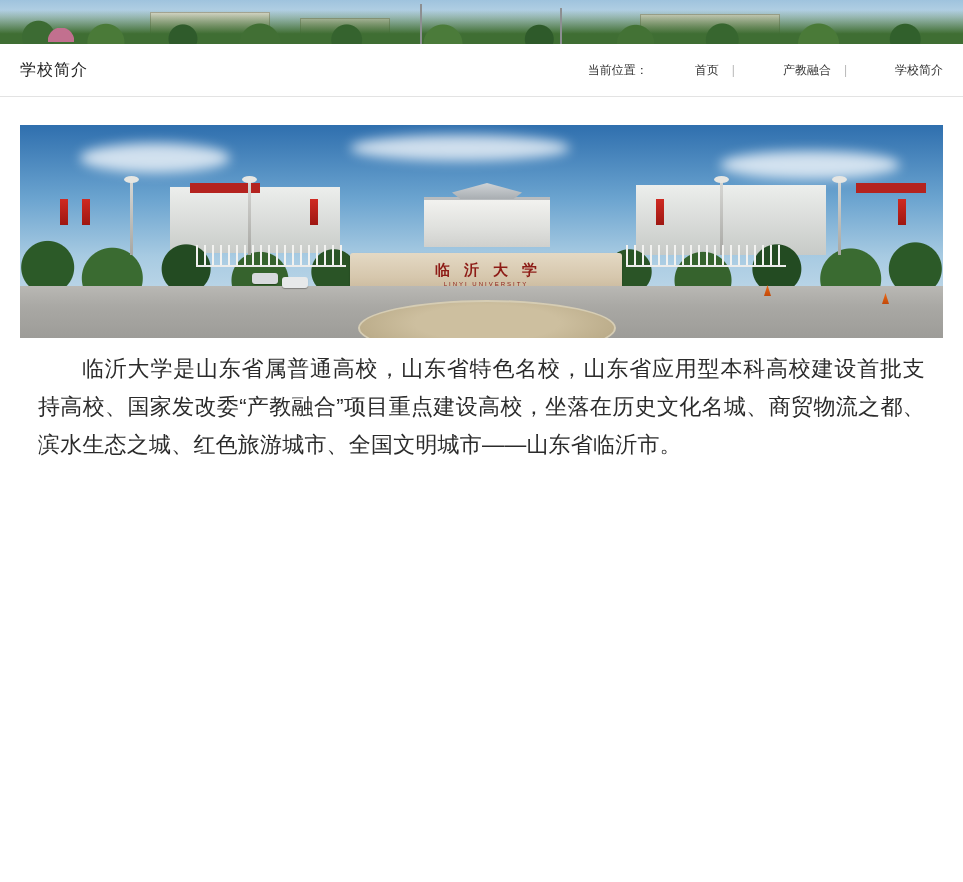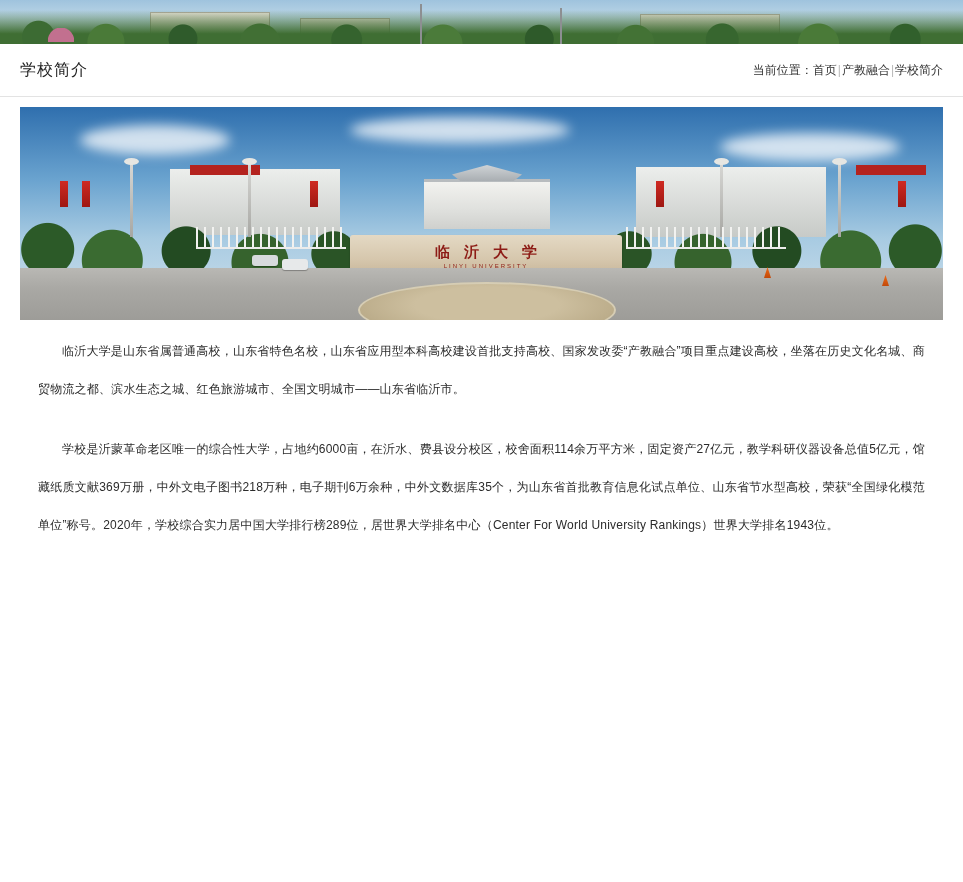--- a/index.html
+++ b/index.html
@@ -73,41 +73,42 @@
     font-size: 16px;
     color: #222;
     letter-spacing: 1px;
   }
   .breadcrumb {
     margin-left: auto;
     font-size: 12px;
     color: #555;
     display: flex;
     align-items: center;
-    gap: 0;
+    gap: 12px;
     white-space: nowrap;
   }
   .breadcrumb .bc-label { color: #333; }
   .breadcrumb a {
-    color: #333; text-decoration: none;
+    color: #333; text-decoration: none; margin-left: 35px;
   }
   .breadcrumb .sep { color: #b8b8b8; padding: 0 1px; }
 
   
   .content {
     padding: 10px 20px 0 20px;
   }
 
   
   .hero {
     position: relative;
     width: 923px;
     height: 213px;
     overflow: hidden;
     background: #15803d;
+    margin-top: 18px;
   }
   .hero .h-sky {
     position: absolute; inset: 0;
     background: linear-gradient(180deg, #2f6fae 0%, #6aa3cf 34%, #a8cbe2 62%, #d4e3ee 100%);
   }
   .hero .h-cloud {
     position: absolute; border-radius: 50%;
     background: rgba(255,255,255,.75);
     filter: blur(6px);
   }
@@ -211,21 +212,21 @@
     background: linear-gradient(180deg,#f06a14,#c1490a);
     clip-path: polygon(50% 0, 100% 100%, 0 100%);
   }
 
   
   .article {
     padding: 12px 18px 0 18px;
   }
   .article p {
     margin: 0 0 22px 0;
-    font-size: 12px;
+    font-size: 22px;
     line-height: 38px;
     color: #2b2b2b;
     text-indent: 2em;
     text-align: justify;
     letter-spacing: .2px;
   }
 </style>
 </head>
 <body>
 
@@ -292,16 +293,15 @@
     <div class="h-road"></div>
     <div class="h-plaza"></div>
     <div class="h-car" style="left:232px;top:148px;"></div>
     <div class="h-car" style="left:262px;top:152px;background:#e7e9ea;"></div>
     <div class="h-cone" style="left:744px;top:160px;"></div>
     <div class="h-cone" style="left:862px;top:168px;"></div>
   </div>
 
   <div class="article">
     <p>临沂大学是山东省属普通高校，山东省特色名校，山东省应用型本科高校建设首批支持高校、国家发改委“产教融合”项目重点建设高校，坐落在历史文化名城、商贸物流之都、滨水生态之城、红色旅游城市、全国文明城市——山东省临沂市。</p>
-    <p>学校是沂蒙革命老区唯一的综合性大学，占地约6000亩，在沂水、费县设分校区，校舍面积114余万平方米，固定资产27亿元，教学科研仪器设备总值5亿元，馆藏纸质文献369万册，中外文电子图书218万种，电子期刊6万余种，中外文数据库35个，为山东省首批教育信息化试点单位、山东省节水型高校，荣获“全国绿化模范单位”称号。2020年，学校综合实力居中国大学排行榜289位，居世界大学排名中心（Center For World University Rankings）世界大学排名1943位。</p>
   </div>
 
 </div>
 
 </body></html>

